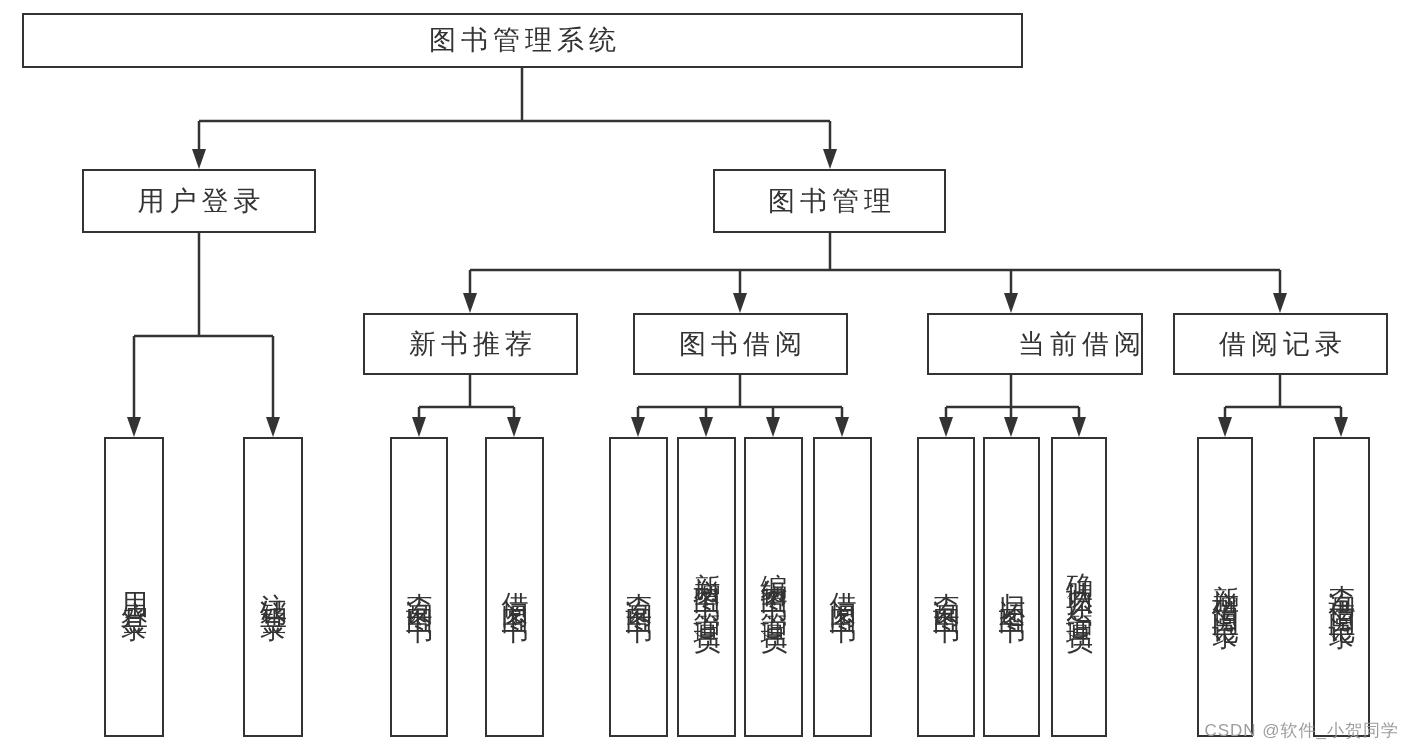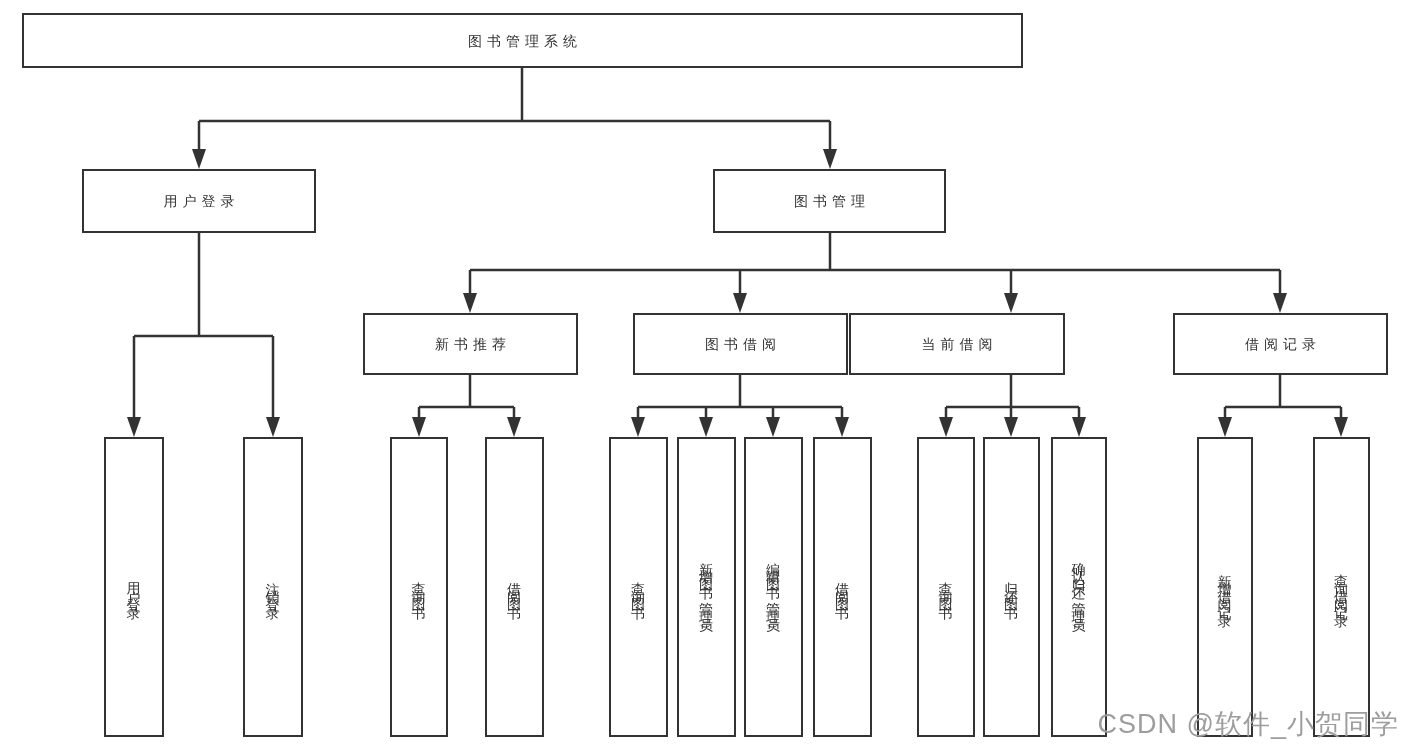--- a/index.html
+++ b/index.html
@@ -25,40 +25,40 @@
   }
   .node {
     position: absolute;
     box-sizing: border-box;
     background: #ffffff;
     border: 2.5px solid #333333;
     display: flex;
     align-items: center;
     justify-content: center;
     color: #333333;
-    font-size: 14px;
+    font-size: 27px;
     line-height: 1;
   }
   .node.h span {
     letter-spacing: 5px;
     margin-right: -5px;
     white-space: nowrap;
   }
   .node.v span {
     writing-mode: vertical-rl;
     text-orientation: mixed;
     letter-spacing: 8px;
     white-space: nowrap;
   }
   .watermark {
     position: absolute;
     right: 6px;
     bottom: 5px;
     color: #9d9d9d;
-    font-size: 27px;
+    font-size: 17px;
     letter-spacing: 1px;
     z-index: 10;
     white-space: nowrap;
   }
   svg path {
     stroke: #333333;
     stroke-width: 2.5;
     fill: none;
   }
   svg polygon {
@@ -117,21 +117,21 @@
   <div class="node h" style="left:363px; top:313px; width:215px; height:62px;">
     <span>新书推荐</span>
   </div>
 
   <div class="node h" style="left:713px; top:169px; width:233px; height:64px;">
     <span>图书管理</span>
   </div>
   <div class="node h" style="left:633px; top:313px; width:215px; height:62px;text-align:right;">
     <span>图书借阅</span>
   </div>
-  <div class="node h" style="left:849px; top:313px; width:216px; height:62px;">
+  <div class="node h" style="left:927px; top:313px; width:216px; height:62px;justify-content:flex-end;">
     <span>当前借阅</span>
   </div>
   <div class="node h" style="left:1173px; top:313px; width:215px; height:62px;">
     <span>借阅记录</span>
   </div>
 
   <div class="node v" style="left:104px; top:437px; width:60px; height:300px;">
     <span>用户登录</span>
   </div>
   <div class="node v" style="left:243px; top:437px; width:60px; height:300px;">

